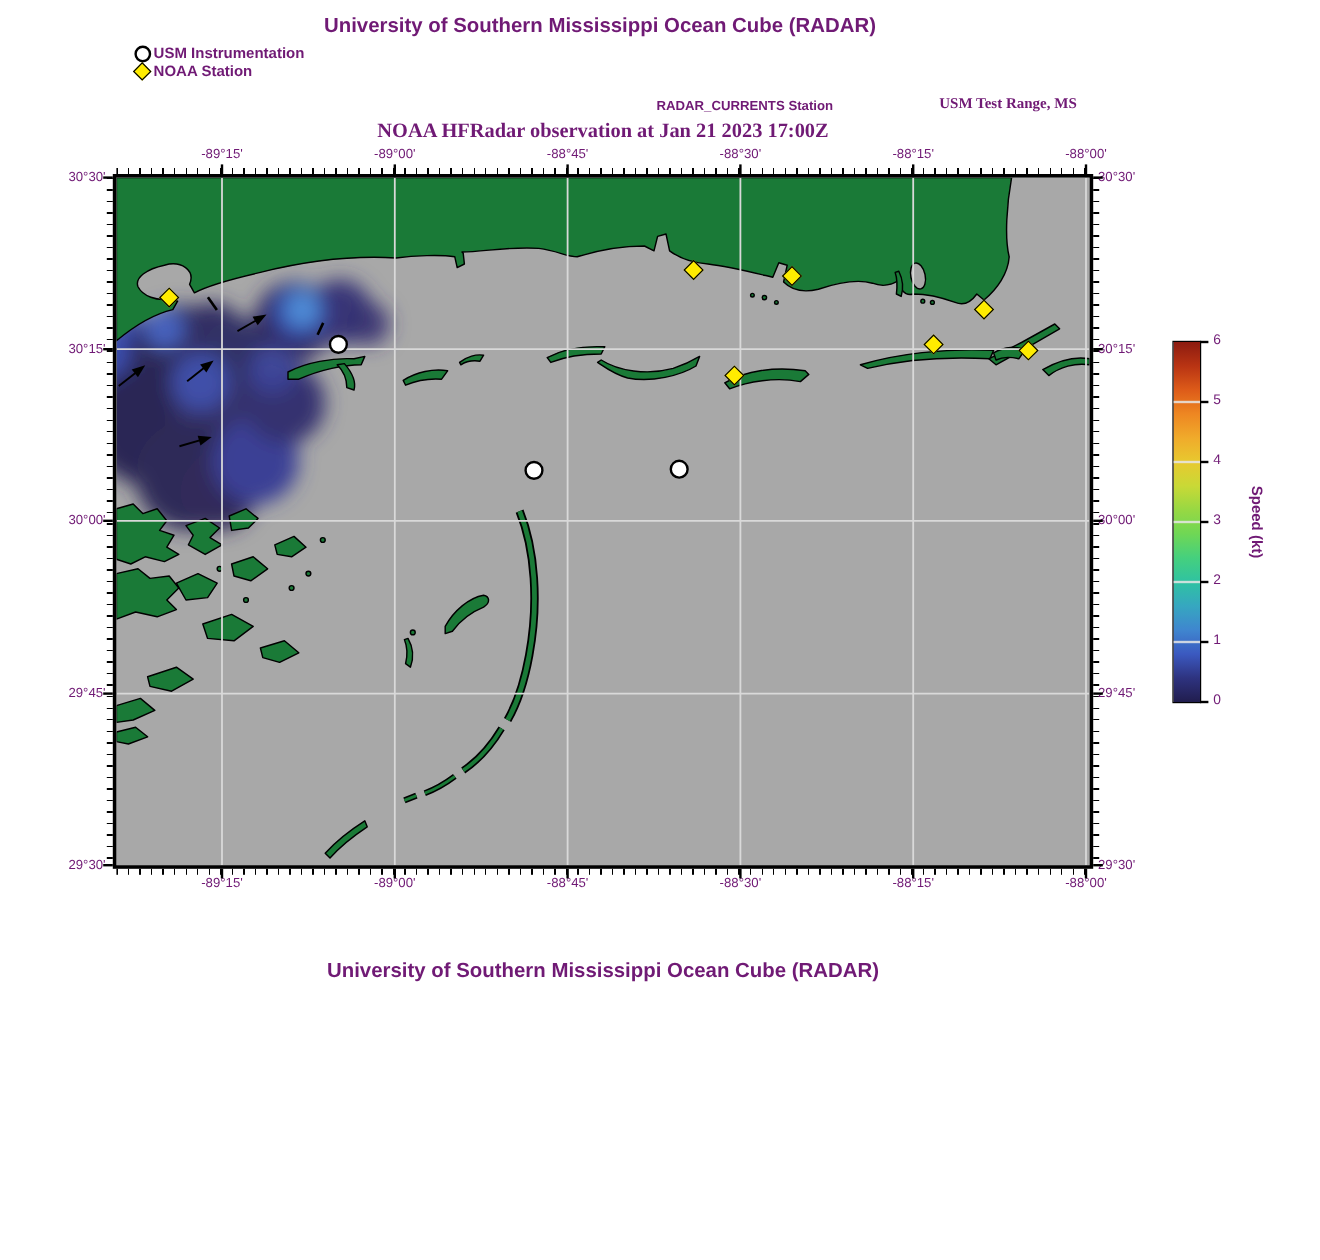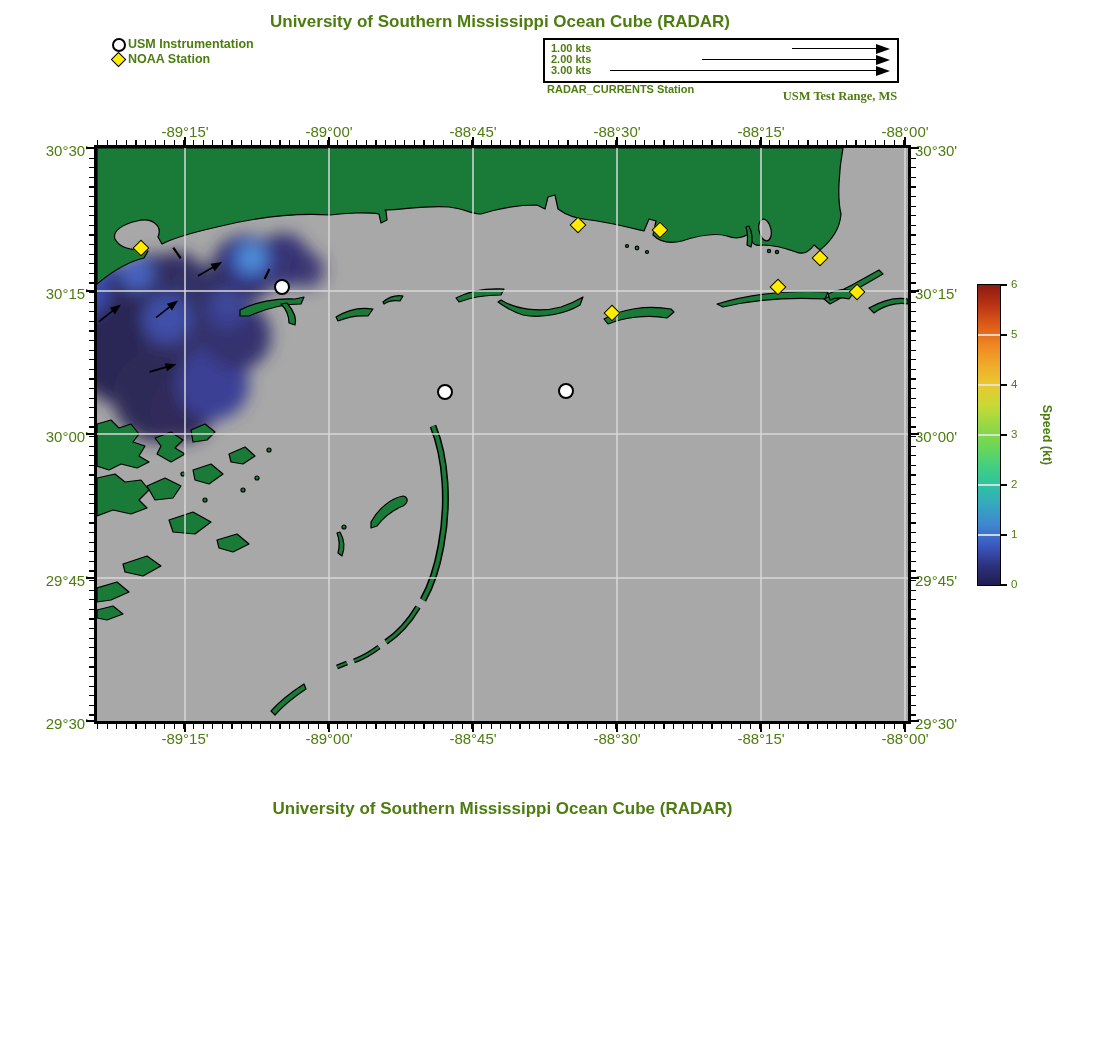--- a/index.html
+++ b/index.html
@@ -1,24 +1,24 @@
 <!DOCTYPE html>
 <html><head>
 <meta charset="utf-8">
 <style>
   html,body{margin:0;padding:0;background:#fff;}
   #page{position:relative;width:1100px;height:1050px;background:#fff;overflow:hidden;
-        font-family:"Liberation Sans",sans-serif;color:#4d7c0f;}
+        font-family:"Liberation Sans",sans-serif;color:#701a75;}
   .abs{position:absolute;}
   .ttl{font-weight:bold;font-size:17px;text-align:center;}
   #title-top{left:0;top:12px;width:1000px;}
   #title-bottom{left:97px;top:799px;width:811px;}
   #subtitle{left:97px;top:99px;width:811px;text-align:center;
             font-family:"Liberation Serif",serif;font-weight:bold;font-size:17px;}
-  #range-label{left:770px;top:89px;width:140px;text-align:center;
+  #range-label{left:770px;top:79px;width:140px;text-align:center;
             font-family:"Liberation Serif",serif;font-weight:bold;font-size:12.5px;}
   
   #legend{left:110px;top:37px;}
   .lg-row{position:relative;height:14px;margin-bottom:1px;}
   .lg-txt{position:absolute;left:18px;top:0;font-weight:bold;font-size:12.5px;white-space:nowrap;}
   .lg-circle{position:absolute;left:2px;top:1px;width:10px;height:10px;border:2px solid #000;
              border-radius:50%;background:#fff;}
   .lg-diamond{position:absolute;left:3px;top:2px;width:9px;height:9px;border:1.5px solid #000;
               background:#ffec00;transform:rotate(45deg);}
   
@@ -36,21 +36,21 @@
   .tickstrip{background-repeat:repeat;}
   #mt-top{left:97px;top:140px;width:811px;height:5px;
     background:repeating-linear-gradient(to right,#000 0 1.2px,transparent 1.2px 9.6px);}
   #mt-bottom{left:97px;top:724px;width:811px;height:5px;
     background:repeating-linear-gradient(to right,#000 0 1.2px,transparent 1.2px 9.6px);}
   #mt-left{left:89px;top:148px;width:5px;height:573px;
     background:repeating-linear-gradient(to bottom,#000 0 1.2px,transparent 1.2px 9.6px);}
   #mt-right{left:911px;top:148px;width:5px;height:573px;
     background:repeating-linear-gradient(to bottom,#000 0 1.2px,transparent 1.2px 9.6px);}
   .majtick{background:#000;}
-  .axlab{font-size:15px;white-space:nowrap;}
+  .axlab{font-size:11px;white-space:nowrap;}
   .xlab{transform:translateX(-50%);}
   .ylab-l{width:50px;text-align:right;}
   .marker-ndbc{position:absolute;width:10px;height:10px;background:#ffec00;border:1.5px solid #000;
                transform:translate(-50%,-50%) rotate(45deg);}
   .marker-usm{position:absolute;width:12px;height:12px;background:#fff;border:2px solid #000;
               border-radius:50%;transform:translate(-50%,-50%);}
   
   #cbar{left:977px;top:284px;width:24px;height:302px;border:1.5px solid #000;box-sizing:border-box;}
   .cb-line{position:absolute;left:0;width:100%;height:1.5px;background:rgba(230,230,230,.85);}
   .cb-tick{background:#000;width:7px;height:1.5px;}
@@ -69,39 +69,23 @@
     <div class="lg-row">
       <span class="lg-circle"></span>
       <span class="lg-txt">USM Instrumentation</span>
     </div>
     <div class="lg-row">
       <span class="lg-diamond"></span>
       <span class="lg-txt">NOAA Station</span>
     </div>
   </div>
 
-  <div class="abs" id="vscale">
-      <div class="vs-row" style="top: 3px;">
-        <span class="vs-label">1.00 kts</span>
-        <div class="vs-line" style="left: 247px; width: 85px;"></div>
-        <div class="vs-head" style="left: 331px;"></div>
-      </div>
-      <div class="vs-row" style="top: 14px;">
-        <span class="vs-label">2.00 kts</span>
-        <div class="vs-line" style="left: 157px; width: 175px;"></div>
-        <div class="vs-head" style="left: 331px;"></div>
-      </div>
-      <div class="vs-row" style="top: 25px;">
-        <span class="vs-label">3.00 kts</span>
-        <div class="vs-line" style="left: 65px; width: 267px;"></div>
-        <div class="vs-head" style="left: 331px;"></div>
-      </div>
-    </div>
   <div class="abs" id="vscale-caption">RADAR_CURRENTS Station</div>
 
+  <div class="abs" id="subtitle">NOAA HFRadar observation at Jan 21 2023 17:00Z</div>
   <div class="abs" id="range-label">USM Test Range, MS</div>
 
   <div class="abs" id="map">
     <svg id="landsvg" width="811" height="573" viewBox="0 0 811 573" xmlns="http://www.w3.org/2000/svg">
       <defs>
         <filter id="blobblur" x="-60%" y="-60%" width="220%" height="220%">
           <feGaussianBlur stdDeviation="8"></feGaussianBlur>
         </filter>
       </defs>
 

